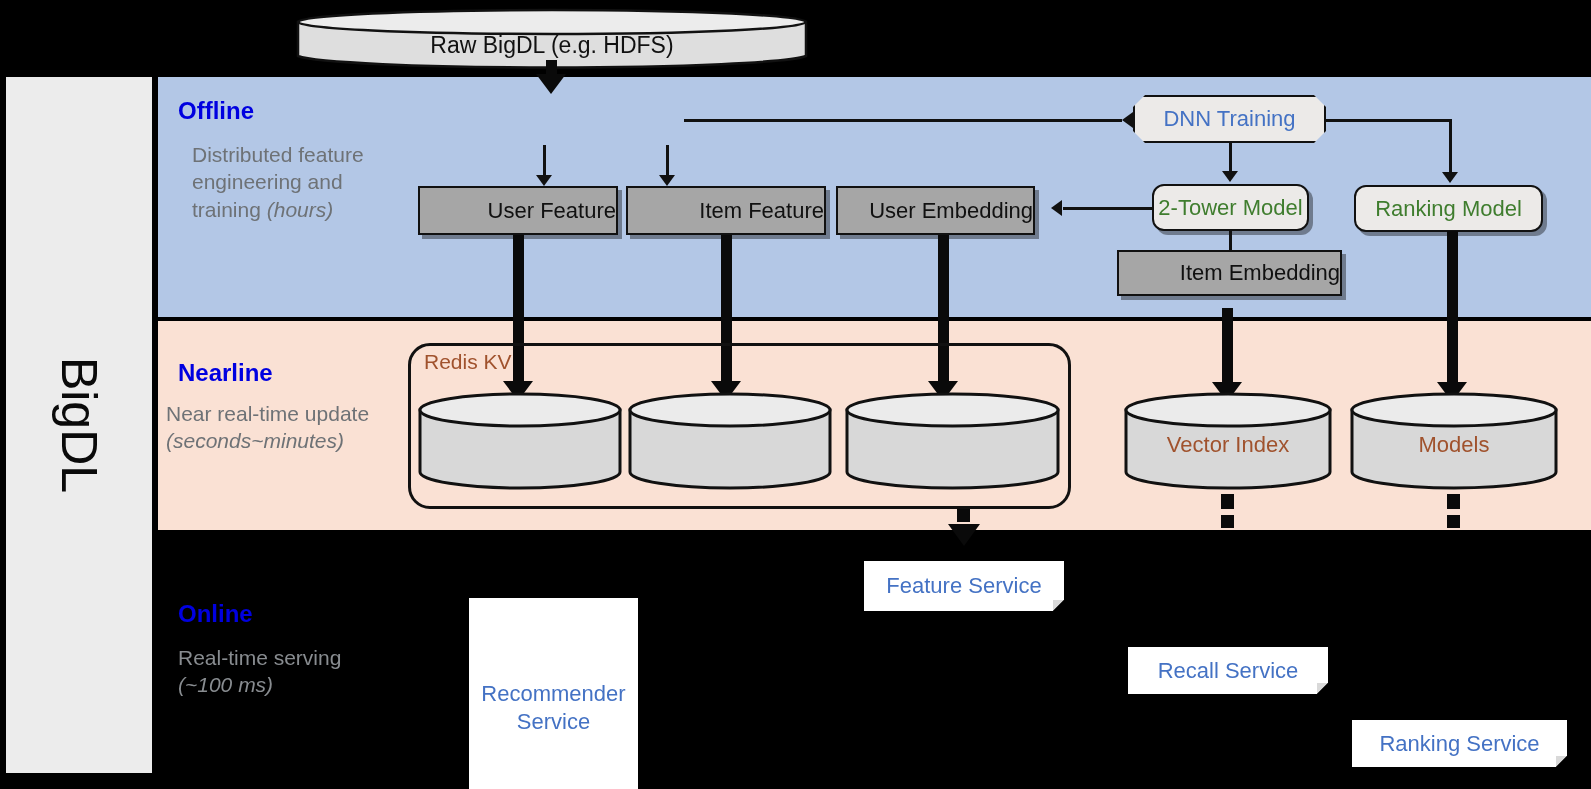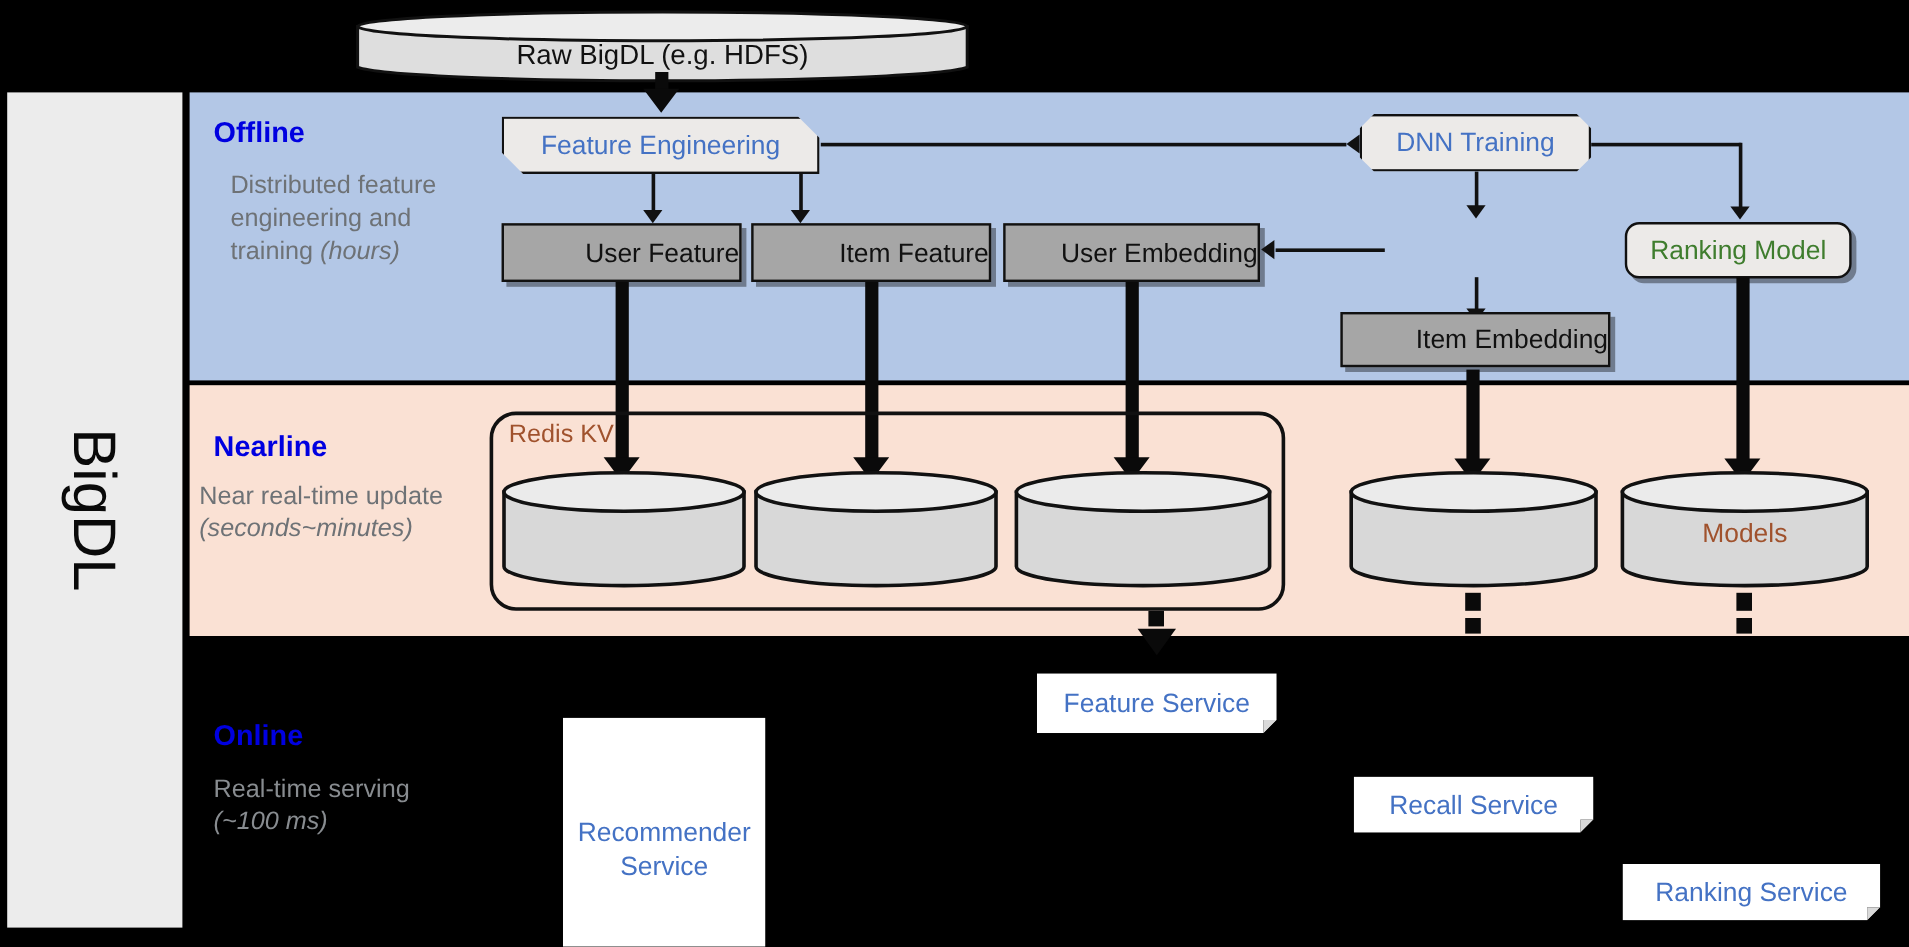--- a/index.html
+++ b/index.html
@@ -188,65 +188,65 @@
     <svg width="512" height="62" viewBox="0 0 512 62">
       <path d="M2,14 L2,48 A256,13 0 0 0 510,48 L510,14 Z" fill="#dedede" stroke="#111" stroke-width="2.5"></path>
       <ellipse cx="256" cy="14" rx="254" ry="12" fill="#ececec" stroke="#111" stroke-width="2.5"></ellipse>
     </svg>
     <div id="rawdata-label">Raw BigDL (e.g. HDFS)</div>
   </div>
 
   <div class="fat-line" style="left:546px; top:60px; height:16px;"></div>
   <div class="fat-head" style="left:536px; top:74px;"></div>
 
-  <div class="node proc-box proc-blue notch-lr" id="n-fe" style="left:418px; top:97px; width:265px; height:48px;">
-    <span>Feature Engineering</span>
-  </div>
 
   <div class="node proc-box proc-blue notch-4" id="n-dnn" style="left:1133px; top:95px; width:193px; height:48px;">
     <span>DNN Training</span>
   </div>
 
   <div class="thin-line hline" style="left:684px; top:119px; width:438px;"></div>
   <div class="thin-head-left" style="left:1122px; top:112px;"></div>
 
   <div class="thin-line vline" style="left:543px; top:145px; height:32px;"></div>
   <div class="thin-head" style="left:536px; top:175px;"></div>
 
   <div class="thin-line vline" style="left:666px; top:145px; height:32px;"></div>
   <div class="thin-head" style="left:659px; top:175px;"></div>
 
   <div class="node gray-box" style="left:418px; top:186px; width:200px; height:49px;">
     <span>User Feature</span>
   </div>
   <div class="node gray-box" style="left:626px; top:186px; width:200px; height:49px;">
     <span>Item Feature</span>
   </div>
-  <div class="node gray-box" style="left:836px; top:186px; width:214px; height:49px;">
+  <div class="node gray-box" style="left:836px; top:186px; width:199px; height:49px;">
     <span>User Embedding</span>
   </div>
 
+  <div class="node proc-box proc-green rounded" style="left:1152px; top:184px; width:157px; height:47px;">
+    <span>2-Tower Model</span>
+  </div>
   <div class="node proc-box proc-green rounded" style="left:1354px; top:185px; width:189px; height:47px;">
     <span>Ranking Model</span>
   </div>
 
   <div class="thin-line vline" style="left:1229px; top:143px; height:30px;"></div>
   <div class="thin-head" style="left:1222px; top:171px;"></div>
 
   <div class="thin-line hline" style="left:1326px; top:119px; width:125px;"></div>
   <div class="thin-line vline" style="left:1449px; top:119px; height:55px;"></div>
   <div class="thin-head" style="left:1442px; top:172px;"></div>
 
   <div class="thin-line hline" style="left:1063px; top:207px; width:91px;"></div>
   <div class="thin-head-left" style="left:1051px; top:200px;"></div>
 
   <div class="thin-line vline" style="left:1229px; top:231px; height:28px;"></div>
   <div class="thin-head" style="left:1222px; top:257px;"></div>
 
-  <div class="node gray-box" style="left:1117px; top:260px; width:225px; height:46px;">
+  <div class="node gray-box" style="left:1117px; top:250px; width:225px; height:46px;">
     <span>Item Embedding</span>
   </div>
 
   <div class="fat-line" style="left:513px; top:235px; height:150px;"></div>
   <div class="fat-head" style="left:503px; top:381px;"></div>
 
   <div class="fat-line" style="left:721px; top:235px; height:150px;"></div>
   <div class="fat-head" style="left:711px; top:381px;"></div>
 
   <div class="fat-line" style="left:938px; top:235px; height:150px;"></div>
@@ -278,20 +278,21 @@
       <path d="M2,20 L2,82 A105.5,16 0 0 0 213,82 L213,20 Z" fill="#d8d8d8" stroke="#111" stroke-width="3"></path>
       <ellipse cx="107.5" cy="20" rx="105.5" ry="16" fill="#ebebeb" stroke="#111" stroke-width="3"></ellipse>
     </svg>
   </div>
 
   <div class="cyl" style="left:1124px; top:390px;">
     <svg width="208" height="102" viewBox="0 0 208 102">
       <path d="M2,20 L2,82 A102,16 0 0 0 206,82 L206,20 Z" fill="#d8d8d8" stroke="#111" stroke-width="3"></path>
       <ellipse cx="104" cy="20" rx="102" ry="16" fill="#ebebeb" stroke="#111" stroke-width="3"></ellipse>
     </svg>
+    <div class="cyl-label" style="top:42px;">Vector Index</div>
   </div>
   <div class="cyl" style="left:1350px; top:390px;">
     <svg width="208" height="102" viewBox="0 0 208 102">
       <path d="M2,20 L2,82 A102,16 0 0 0 206,82 L206,20 Z" fill="#d8d8d8" stroke="#111" stroke-width="3"></path>
       <ellipse cx="104" cy="20" rx="102" ry="16" fill="#ebebeb" stroke="#111" stroke-width="3"></ellipse>
     </svg>
     <div class="cyl-label" style="top:42px;">Models</div>
   </div>
 
   <div class="dash-seg" style="left:957px; top:509px; width:13px; height:13px;"></div>

